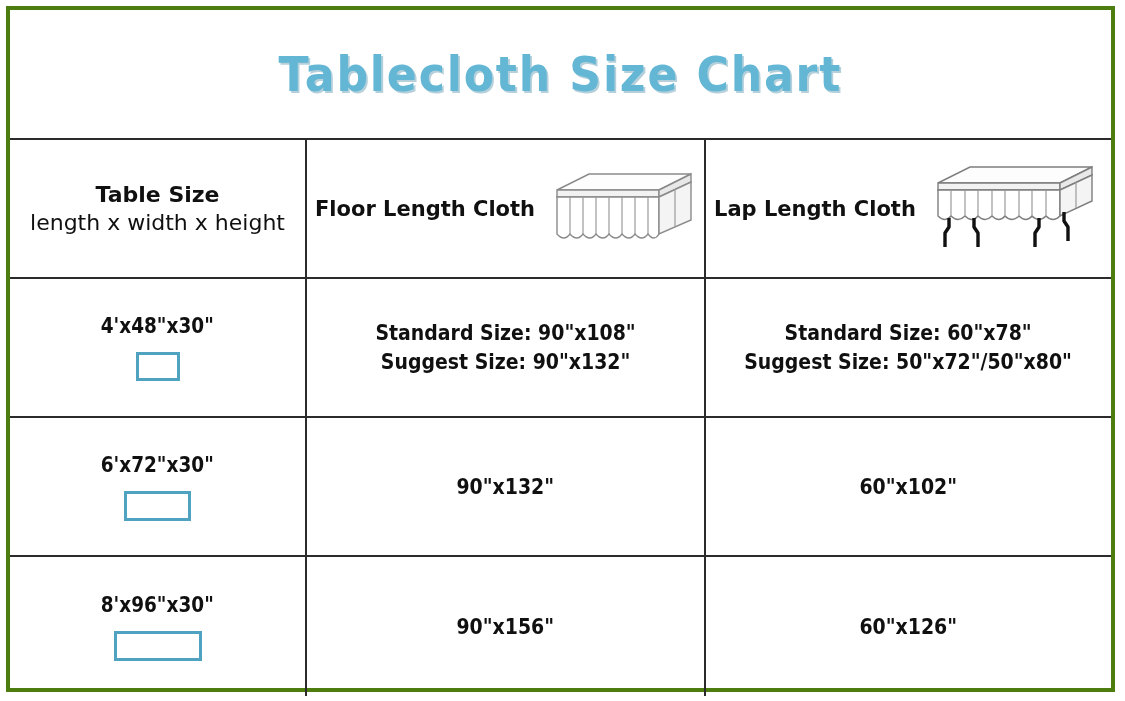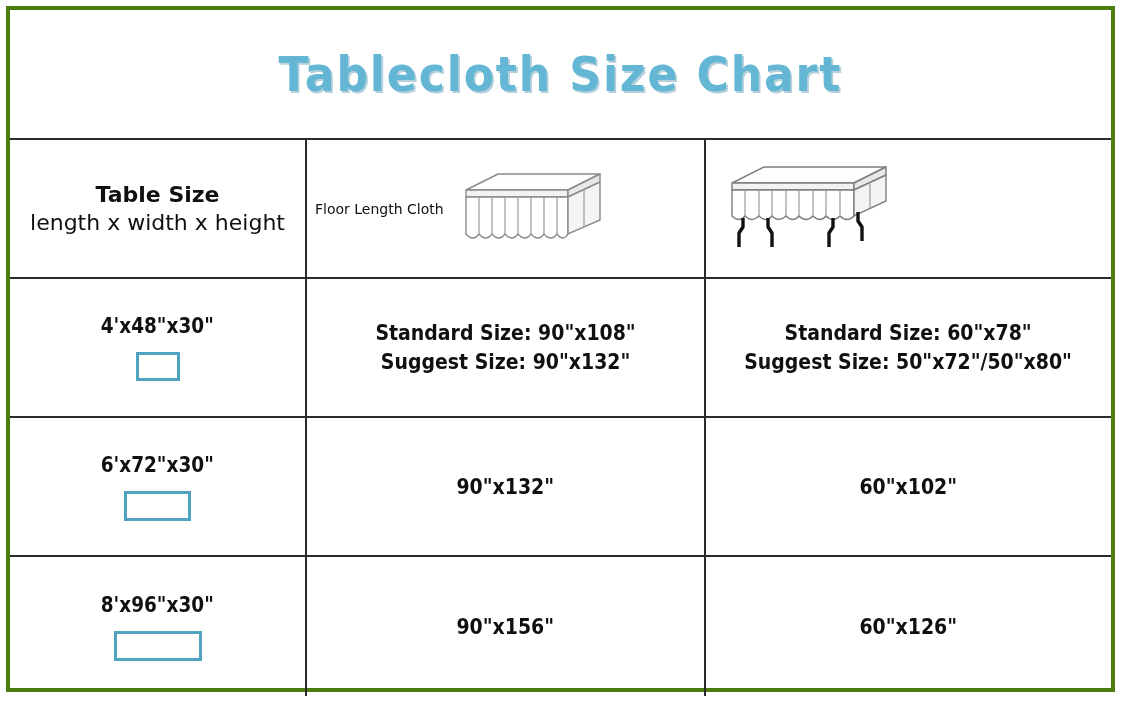--- a/index.html
+++ b/index.html
@@ -94,22 +94,22 @@
   }
 
   .hdr-with-art {
     flex-direction: row;
     justify-content: flex-start;
     padding-left: 8px;
     gap: 4px;
   }
   .hdr-label {
     font-family: "DejaVu Sans", sans-serif;
-    font-weight: normal;
-    font-size: 14px;
+    font-weight: bold;
+    font-size: 21px;
     color: #101010;
     white-space: nowrap;
   }
   .art { flex: none; line-height: 0; }
 
   
   .size-label {
     font-family: "DejaVu Sans", sans-serif;
     font-weight: bold;
     font-size: 21px;
@@ -185,20 +185,21 @@
             <line x1="70" y1="33" x2="70" y2="70" stroke="#9a9a9a" stroke-width="1.2"></line>
             <line x1="83" y1="33" x2="83" y2="70" stroke="#9a9a9a" stroke-width="1.2"></line>
             <line x1="96" y1="33" x2="96" y2="70" stroke="#9a9a9a" stroke-width="1.2"></line>
             <line x1="109" y1="33" x2="109" y2="70" stroke="#9a9a9a" stroke-width="1.2"></line>
             <line x1="136" y1="25" x2="136" y2="63" stroke="#9a9a9a" stroke-width="1.2"></line>
           </svg>
         </span>
       </div>
 
       <div class="cell col-lap hdr-with-art">
+        <span class="hdr-label">Lap Length Cloth</span>
         <span class="art">
           <svg width="185" height="100" viewBox="0 0 185 100">
 
             <polygon points="18,24 50,8 172,8 140,24" fill="#fdfdfd" stroke="#7e7e7e" stroke-width="1.4"></polygon>
             <polygon points="18,24 140,24 140,31 18,31" fill="#f2f2f2" stroke="#7e7e7e" stroke-width="1.4"></polygon>
             <polygon points="140,24 172,8 172,16 140,31" fill="#e8e8e8" stroke="#7e7e7e" stroke-width="1.4"></polygon>
 
             <path d="M18,31 L18,57 Q25,64 31,57 Q38,64 45,57 Q52,64 58,57 Q65,64 72,57 Q79,64 85,57 Q92,64 99,57 Q106,64 112,57 Q119,64 126,57 Q133,64 140,57 L140,31 Z" fill="#ffffff" stroke="#7e7e7e" stroke-width="1.4"></path>
             <polygon points="140,31 172,16 172,42 140,57" fill="#f4f4f4" stroke="#7e7e7e" stroke-width="1.4"></polygon>
 

